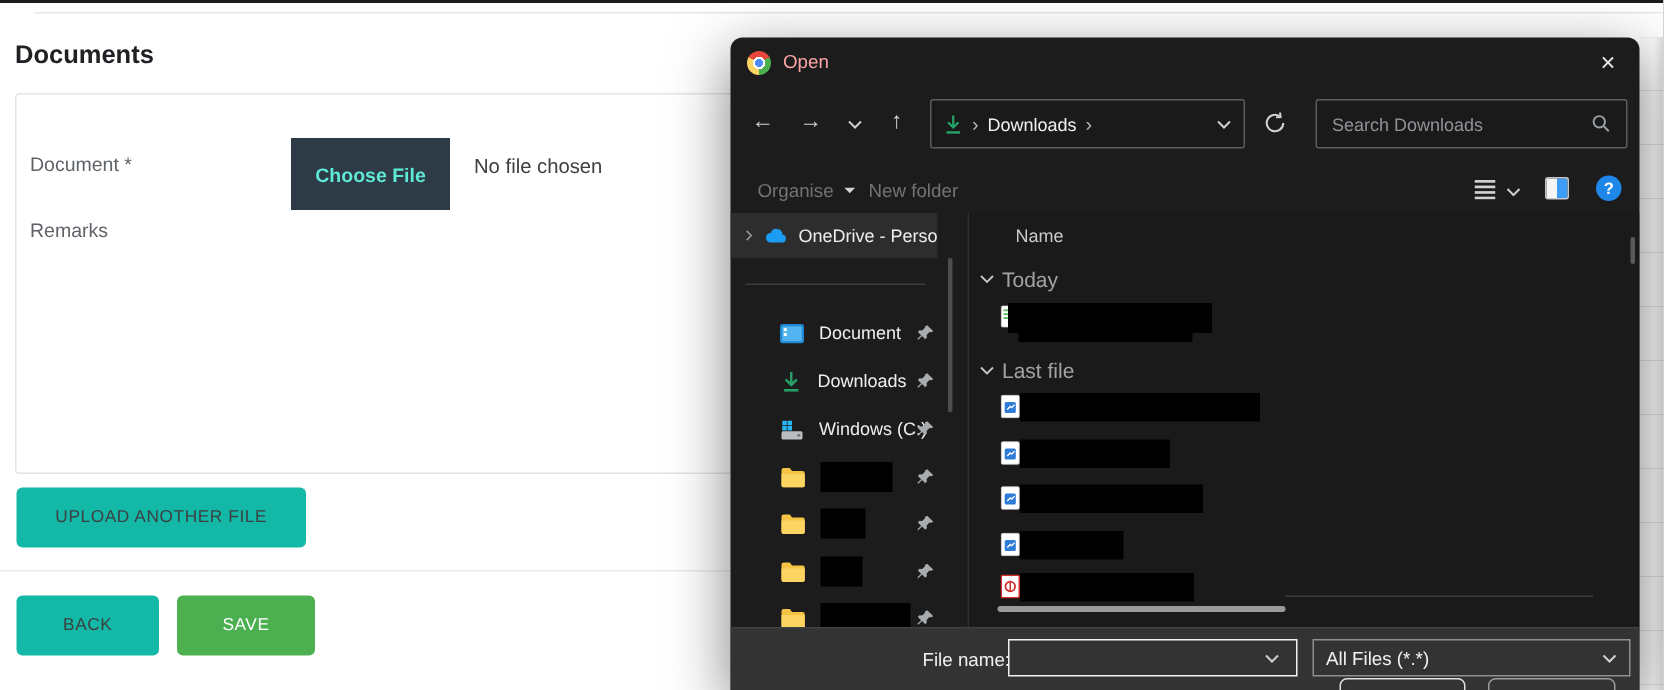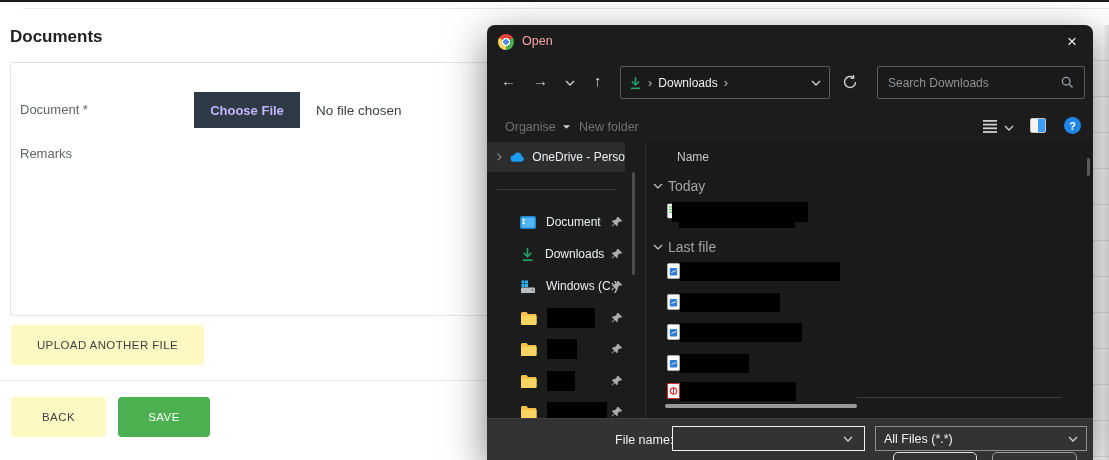--- a/index.html
+++ b/index.html
@@ -8,27 +8,27 @@
   .abs{position:absolute;}
 
   
   .topline{left:0;top:0;width:100%;height:2px;background:#1c1c1c;}
   .toprule{left:23px;top:8px;right:0;height:1px;background:#e8e8e8;}
   .page-title{left:10px;top:27px;font-size:17px;font-weight:bold;color:#202124;}
   .card{left:10px;top:62px;width:1085px;height:254px;background:#fff;border:1px solid #e4e4e4;border-radius:3px;box-sizing:border-box;}
   .lbl{font-size:13px;color:#5f6368;}
   .lbl-document{left:20px;top:102px;}
   .lbl-remarks{left:20px;top:146px;}
-  .choose-file{left:194px;top:92px;width:106px;height:36px;background:#2e3a46;color:#c4b5fd;font-weight:bold;font-size:13px;
+  .choose-file{left:194px;top:92px;width:106px;height:48px;background:#2e3a46;color:#5eead4;font-weight:bold;font-size:13px;
                display:flex;align-items:center;justify-content:center;cursor:pointer;}
   .no-file{left:316px;top:103px;font-size:13.5px;color:#3c4043;}
   .remarks{left:195px;top:143px;width:362px;height:130px;border:1px solid #dcdcdc;border-radius:4px;box-sizing:border-box;
            padding:10px 12px;font-size:13.5px;color:#333;resize:none;background:#fff;outline:none;font-family:"Liberation Sans",sans-serif;}
   .remarks::placeholder{color:#9aa0a6;}
-  .btn{border:none;border-radius:4px;font-size:11.5px;letter-spacing:.4px;color:#3c4043;background:#fef9c3;
+  .btn{border:none;border-radius:4px;font-size:11.5px;letter-spacing:.4px;color:#3c4043;background:#14b8a6;
        display:flex;align-items:center;justify-content:center;cursor:pointer;font-family:"Liberation Sans",sans-serif;}
   .upload-btn{left:11px;top:325px;width:193px;height:40px;}
   .hr2{left:0;top:380px;width:100%;height:1px;background:#ececec;}
   .back-btn{left:11px;top:397px;width:95px;height:40px;}
   .save-btn{left:118px;top:397px;width:92px;height:40px;background:#4cb050;color:#fff;}
   .right-sliver{left:1093px;top:25px;width:16px;height:435px;
       background:linear-gradient(to right,rgba(0,0,0,0) 60%,rgba(0,0,0,.12)),
                  repeating-linear-gradient(#fbfbfb 0 35px,#e2e2e2 35px 36px);}
 
   

